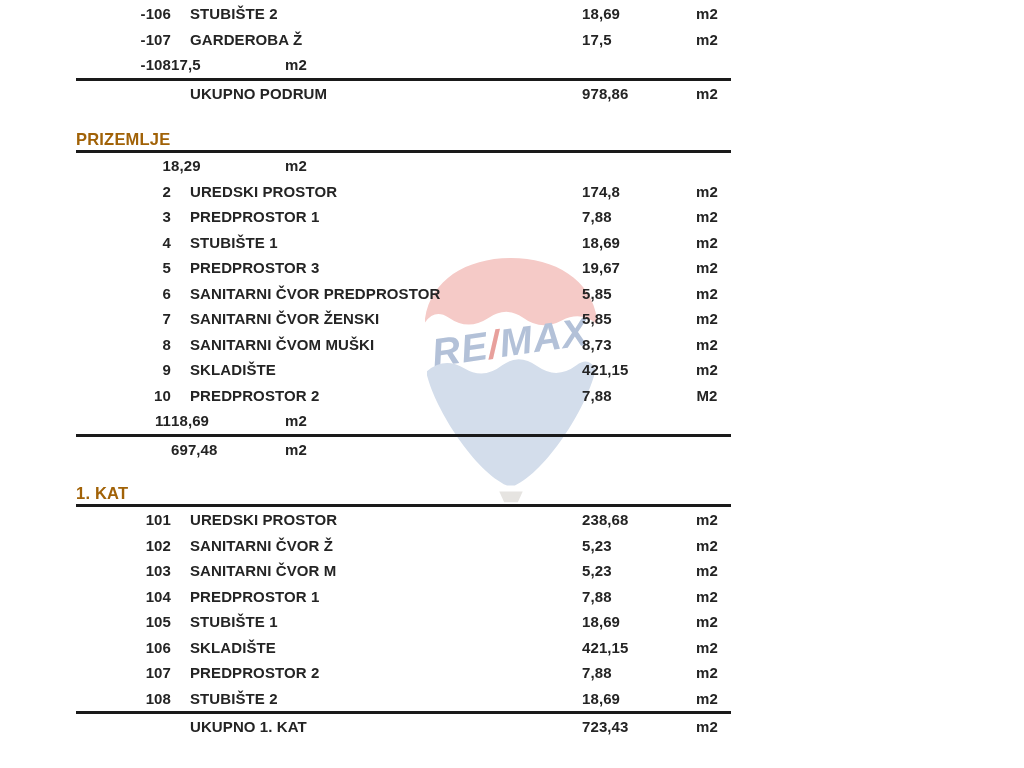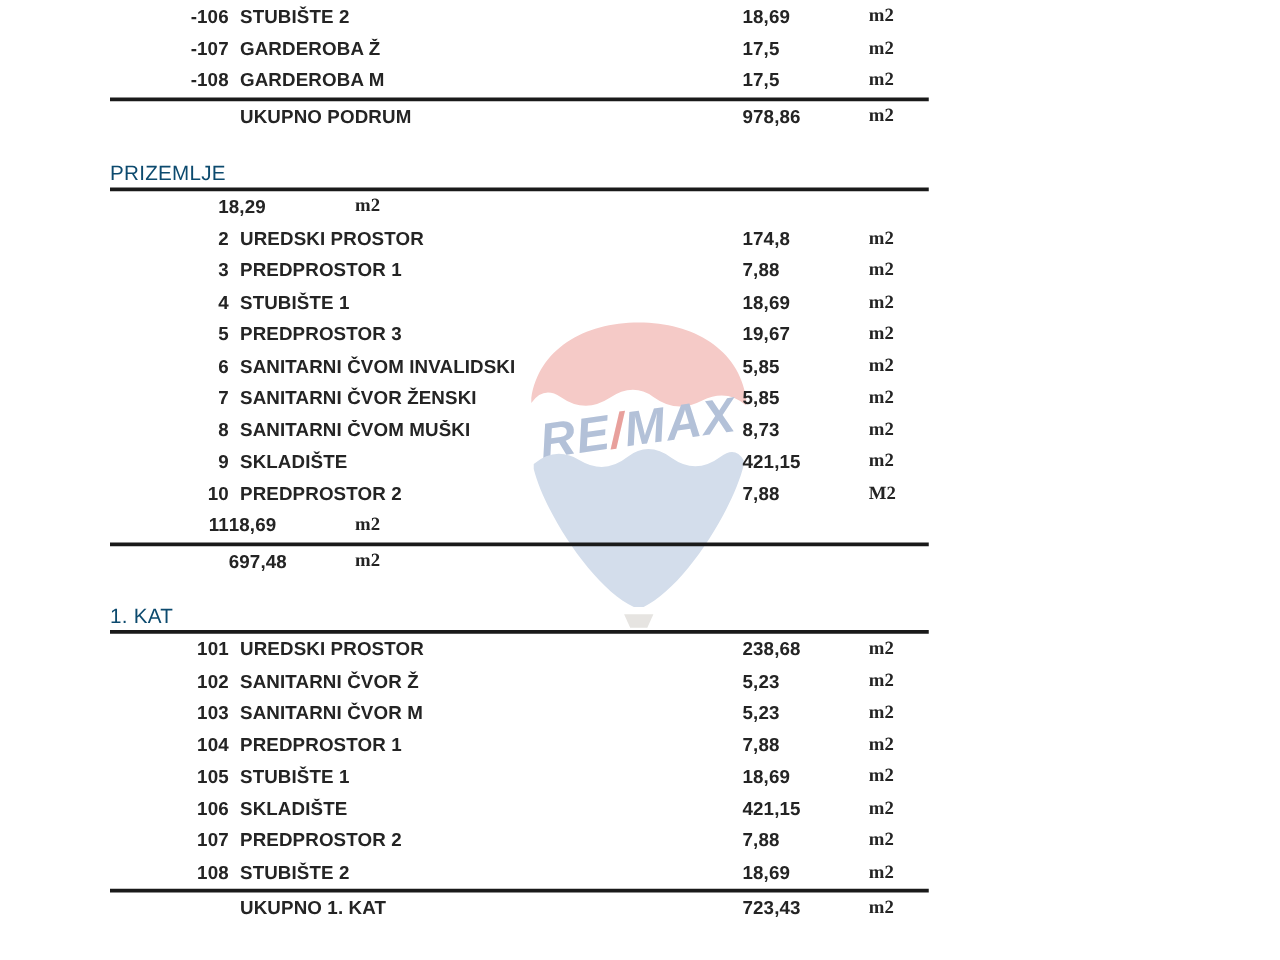--- a/index.html
+++ b/index.html
@@ -17,52 +17,52 @@
     position:absolute;
     left:412px; top:254px;
     width:198px; height:254px;
     z-index:0;
     pointer-events:none;
   }
 
   
   .doc {
     position:absolute;
-    left:88px; top:1px;
+    left:76px; top:1px;
     width:655px;
     z-index:1;
     color:#222222;
   }
   .sec { width:100%; }
   .sec.m-prizemlje { margin-top:22px; }
   .sec.m-kat       { margin-top:20px; }
   .heading {
     height:22px;
     display:flex; align-items:center;
-    font-size:16.5px; font-weight:normal;
-    color:#0c4a6e;
+    font-size:16.5px; font-weight:bold;
+    color:#a16207;
     letter-spacing:0.2px;
   }
   .rule {
     height:3px;
     background:#1a1a1a;
   }
   .row {
     display:flex; align-items:center;
     height:25.5px;
     font-size:15px;
     font-weight:600;
     color:#242424;
     letter-spacing:0.1px;
     white-space:nowrap;
   }
   .cell-num  { width:95px; text-align:right; }
-  .cell-name { flex:1; margin-left:9px; overflow:hidden; }
+  .cell-name { flex:1; margin-left:19px; overflow:hidden; }
   .cell-val  { width:95px; text-align:left; }
-  .cell-unit { width:48px; margin-left:6px; text-align:left;font-family:Liberation Serif, serif; }
+  .cell-unit { width:48px; margin-left:6px; text-align:center; }
   .row.total .cell-num { visibility:hidden; }
 </style>
 </head>
 <body>
 
 <div class="page">
 
   <div class="watermark">
     <svg viewBox="0 0 200 260" width="198" height="254" xmlns="http://www.w3.org/2000/svg">
 
@@ -106,21 +106,20 @@
     <span class="cell-unit">m2</span>
   </div>
           <div class="row">
     <span class="cell-num">-107</span>
     <span class="cell-name">GARDEROBA Ž</span>
     <span class="cell-val">17,5</span>
     <span class="cell-unit">m2</span>
   </div>
           <div class="row">
     <span class="cell-num">-108</span>
-    <span class="cell-name">GARDEROBA M</span>
     <span class="cell-val">17,5</span>
     <span class="cell-unit">m2</span>
   </div>
         </div>
     <div class="rule"></div>
     <div class="row total">
       <span class="cell-num">0</span>
       <span class="cell-name">UKUPNO PODRUM</span>
       <span class="cell-val">978,86</span>
       <span class="cell-unit">m2</span>
@@ -154,21 +153,21 @@
     <span class="cell-unit">m2</span>
   </div>
           <div class="row">
     <span class="cell-num">5</span>
     <span class="cell-name">PREDPROSTOR 3</span>
     <span class="cell-val">19,67</span>
     <span class="cell-unit">m2</span>
   </div>
           <div class="row">
     <span class="cell-num">6</span>
-    <span class="cell-name">SANITARNI ČVOM INVALIDSKI</span>
+    <span class="cell-name">SANITARNI ČVOR PREDPROSTOR</span>
     <span class="cell-val">5,85</span>
     <span class="cell-unit">m2</span>
   </div>
           <div class="row">
     <span class="cell-num">7</span>
     <span class="cell-name">SANITARNI ČVOR ŽENSKI</span>
     <span class="cell-val">5,85</span>
     <span class="cell-unit">m2</span>
   </div>
           <div class="row">

